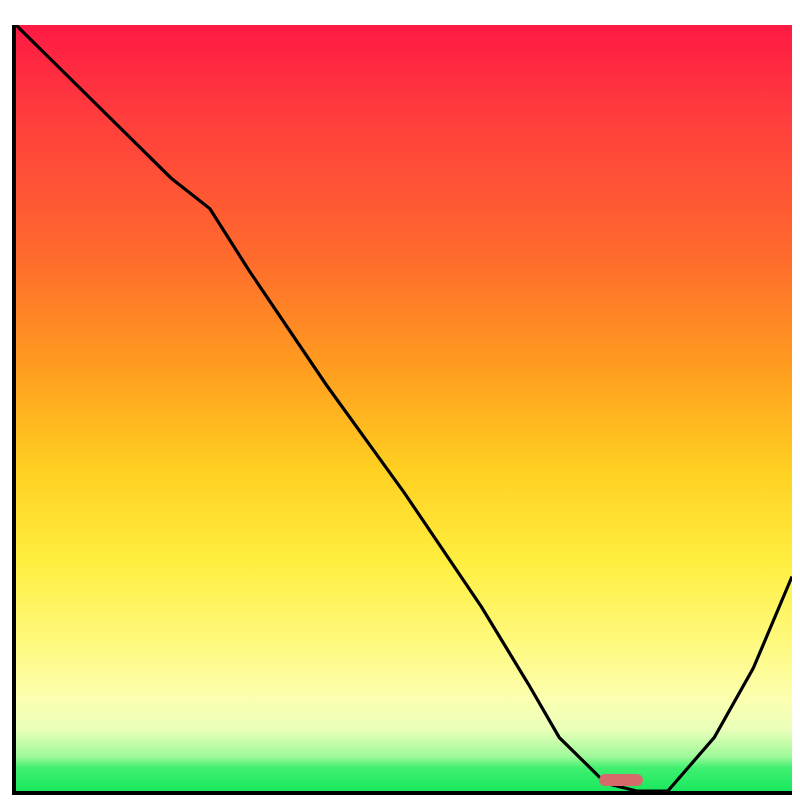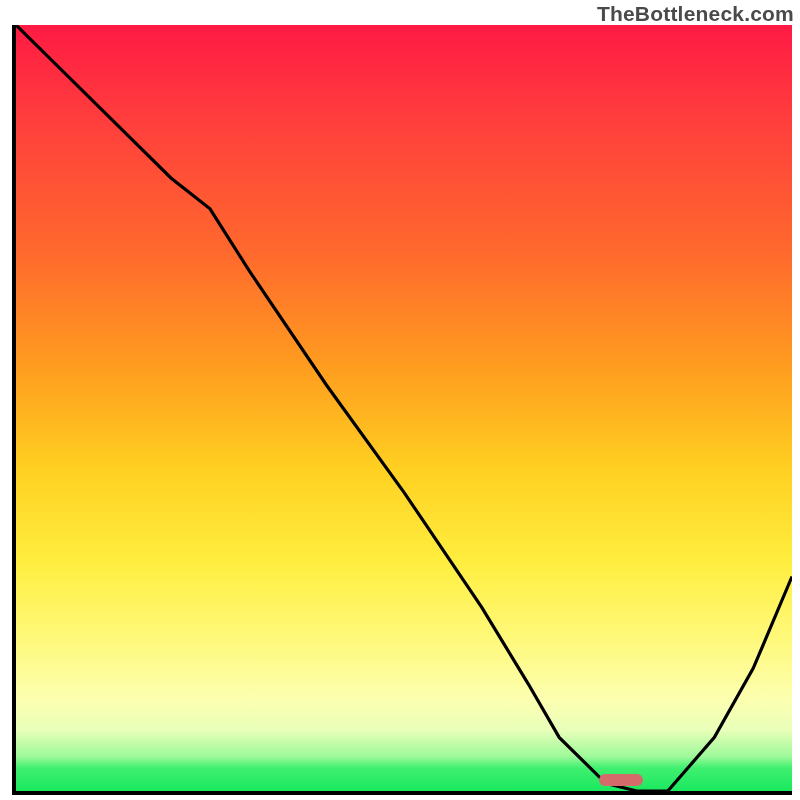--- a/index.html
+++ b/index.html
@@ -72,21 +72,20 @@
     height: 12px;
     border-radius: 6px;
     background: #d46a6a;
     transform: translate(-50%, -50%);
   }
 </style>
 </head>
 <body>
 
 <div class="chart-wrap">
-  <div class="watermark">TheBottleneck.com</div>
 
   <div class="chart-area">
     <div class="gradient-bg"></div>
 
     <svg class="curve-svg" viewBox="0 0 776 766" preserveAspectRatio="none">
       <path id="curve-path" d="M0.0 0.0 L77.6 76.6 L155.2 153.2 L194.0 183.8 L232.8 245.1 L310.4 360.0 L388.0 467.3 L465.6 582.2 L512.2 658.8 L543.2 712.4 L589.8 758.3 L620.8 766.0 L651.8 766.0 L698.4 712.4 L737.2 643.4 L776.0 551.5" fill="none" stroke="#000000" stroke-width="3.2"></path>
     </svg>
 
     <div id="marker" class="marker-pill" style="left: 605.28px; top: 754.51px; background: rgb(212, 106, 106);"></div>
   </div>

